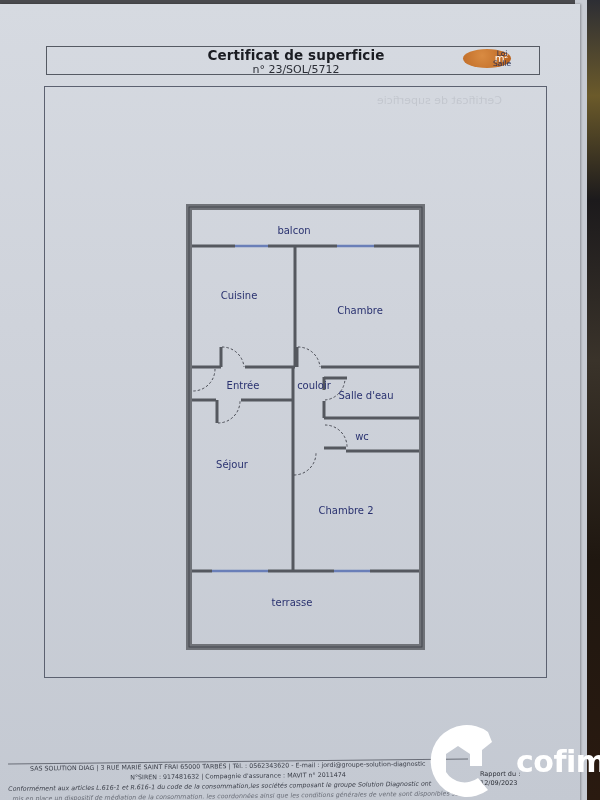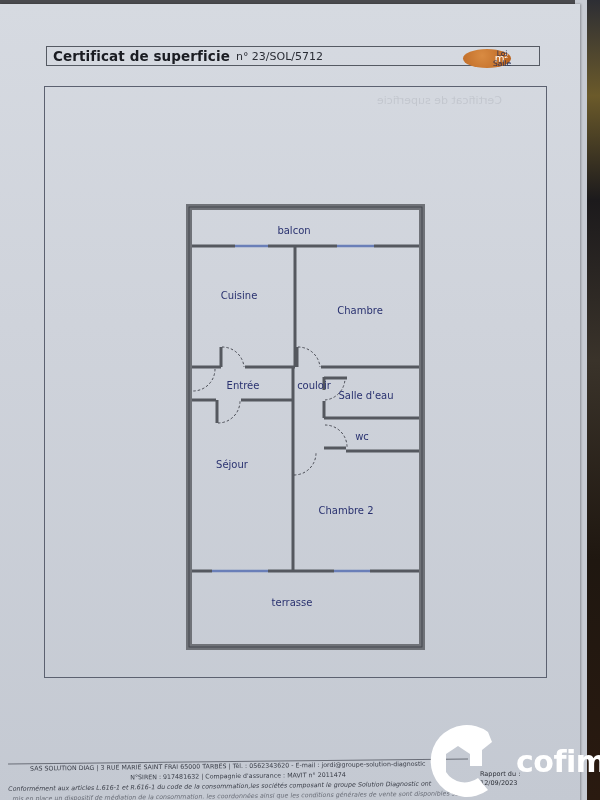--- a/index.html
+++ b/index.html
@@ -11,23 +11,23 @@
   .bg-top { position: absolute; left: 0; top: 0; width: 600px; height: 8px; background: #4a4a4e; }
   .bg-right { position: absolute; right: 0; top: 0; width: 22px; height: 800px;
     background: linear-gradient(180deg, #2d2e34 0%, #6b5a2a 12%, #1c1a1c 25%, #3a332a 45%, #1f1710 70%, #2a1a10 100%); }
   .page-under { position: absolute; left: 575px; top: 0; width: 12px; height: 800px; background: #c7cbd3; }
   .page {
     position: absolute; left: 0; top: 4px; width: 580px; height: 800px;
     background: linear-gradient(180deg, #d6dae1 0%, #cfd3db 40%, #c4c9d2 100%);
     box-shadow: 1px 0 2px rgba(0,0,0,0.3);
   }
   .header-box {
-    position: absolute; left: 46px; top: 42px; width: 494px; height: 20px;
+    position: absolute; left: 46px; top: 42px; width: 494px; height: 29px;
     border: 1px solid #555a63; box-sizing: border-box;
-    display: flex; align-items: center;
+    display: flex; align-items: center; flex-direction: column;
   }
   .header-title {
     margin-left: 6px; font-family: "DejaVu Sans", sans-serif; font-weight: bold;
     font-size: 13.5px; color: #1a1c22; letter-spacing: 0.1px;
   }
   .header-ref { margin-left: 6px; font-size: 11px; color: #2a2d35; }
   .ghost-text {
     position: absolute; left: 330px; top: 47px; font-size: 11px; color: #b8bcc4;
     transform: scaleX(-1); opacity: 0.6;
   }

